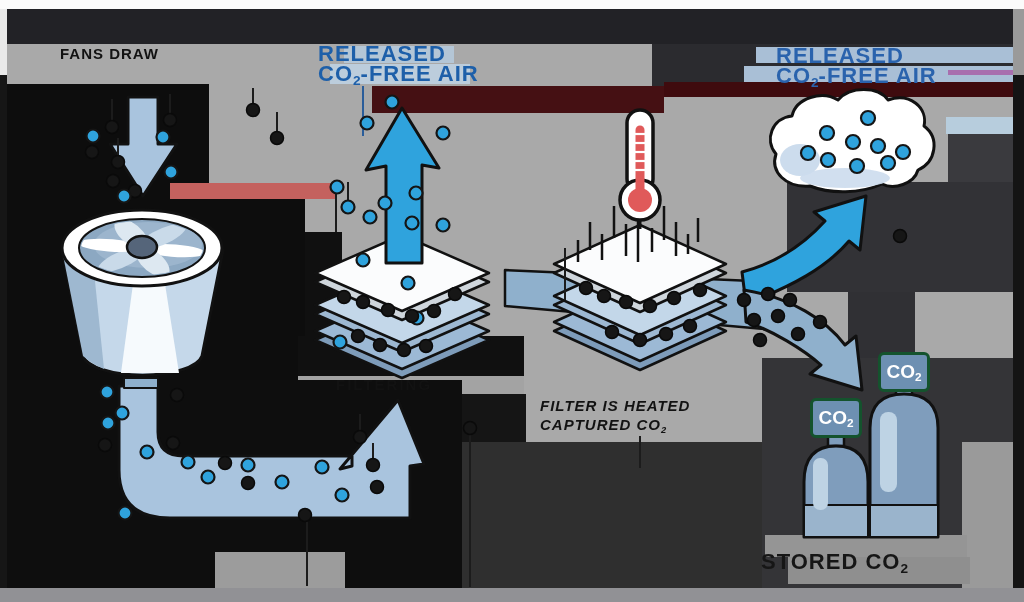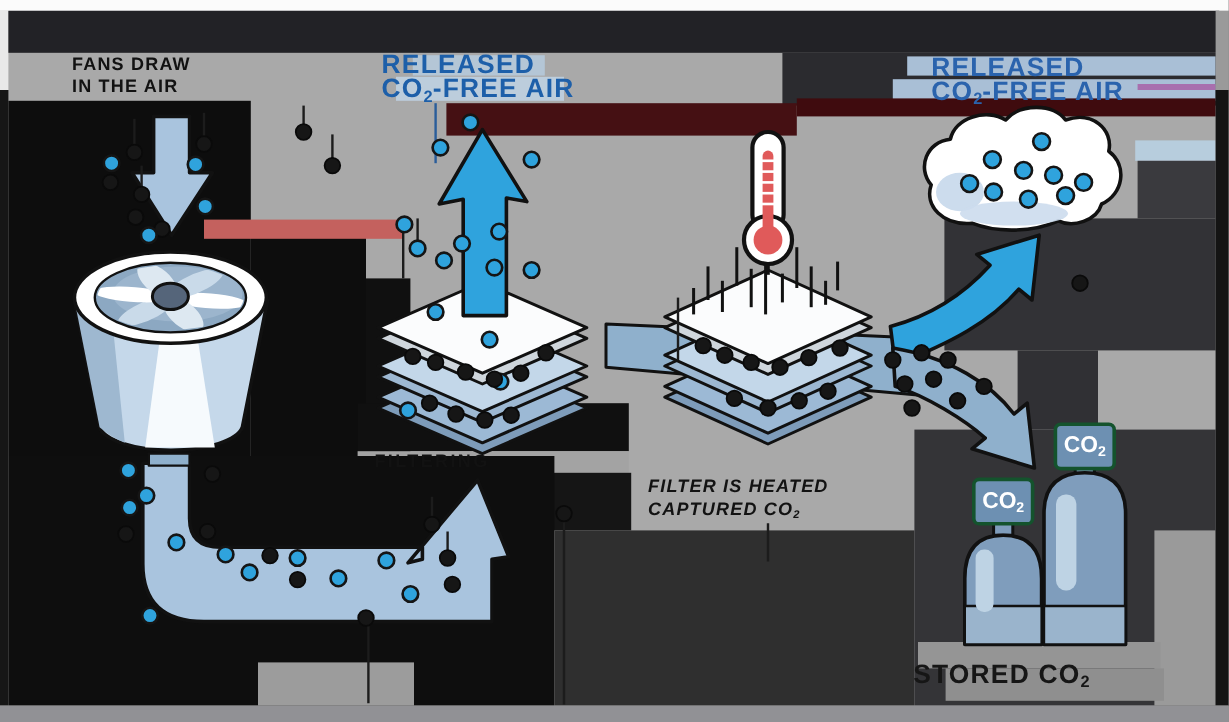--- a/index.html
+++ b/index.html
@@ -264,34 +264,33 @@
       <circle class="dot-c" cx="808" cy="153" r="7"></circle>
         <circle class="dot-c" cx="903" cy="152" r="7"></circle>
       <circle class="dot-c" cx="828" cy="160" r="7"></circle>
         <circle class="dot-c" cx="857" cy="166" r="7"></circle>
       <circle class="dot-c" cx="888" cy="163" r="7"></circle>
     </g>
   </svg>
 
   <div class="txt dark h15" style="left:60px;top:44px;width:160px;">
     <span class="ln">FANS DRAW</span>
-    <span class="ln">IN THE AIR</span>
   </div>
 
   <div class="txt blue h16" style="left:318px;top:44px;width:165px;">
     <span class="ln">RELEASED</span>
     <span class="ln"><span>CO</span><sub class="s">2</sub><span>-FREE AIR</span></span>
   </div>
 
   <div class="txt blue2 h16" style="left:776px;top:46px;width:165px;">
     <span class="ln">RELEASED</span>
     <span class="ln"><span>CO</span><sub class="s">2</sub><span>-FREE AIR</span></span>
   </div>
 
-  <div class="txt dark h15" style="left:312px;top:375px;width:165px;letter-spacing:2px;"><span>FILTERING</span></div>
+  <div class="txt dark h15" style="left:336px;top:375px;width:165px;letter-spacing:2px;"><span>FILTERING</span></div>
 
   <div class="txt dark h15" style="left:540px;top:396px;width:200px;font-style:italic;">
     <span class="ln">FILTER IS HEATED</span>
     <span class="ln"><span>CAPTURED CO</span><sub class="s">2</sub></span>
   </div>
 
   <div class="txt dark h16" style="left:761px;top:552px;width:150px;color:#161616;">
     <span>STORED CO</span><sub class="s">2</sub>
   </div>
 

